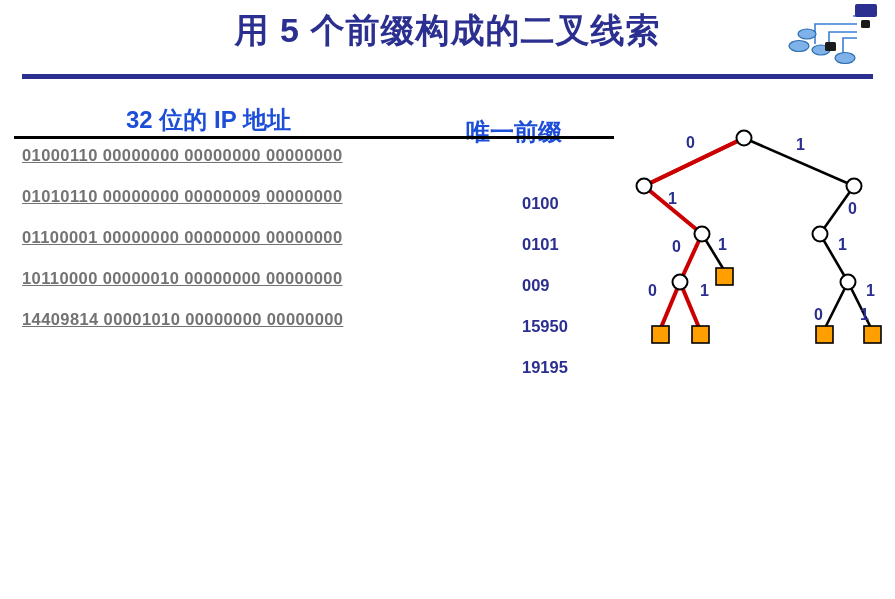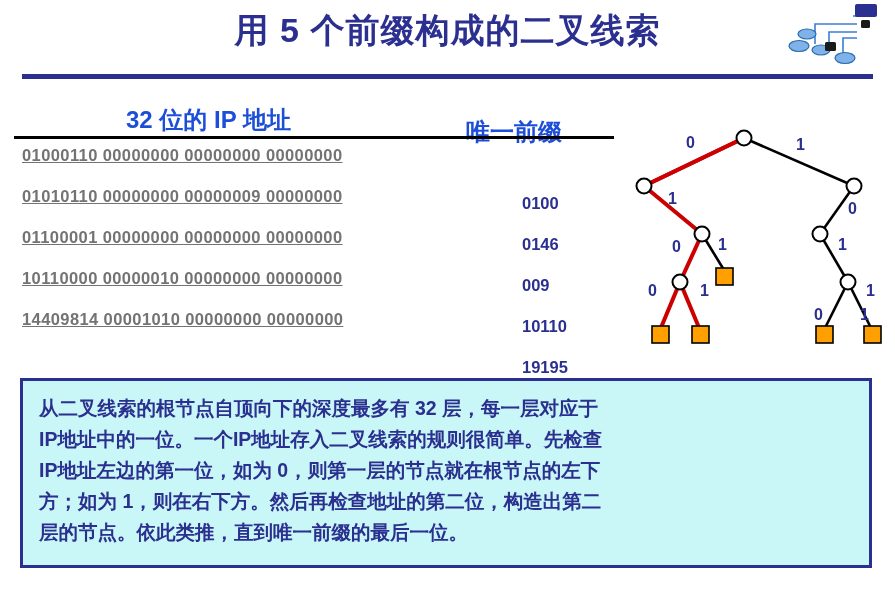--- a/index.html
+++ b/index.html
@@ -164,29 +164,29 @@
     <div class="col-head head-ip">32 位的 IP 地址</div>
     <div class="col-head head-prefix">唯一前缀</div>
     <div class="head-rule"></div>
 
     <div class="row" style="top:42px;">
       <span class="addr">01000110 00000000 00000000 00000000</span>
       <span class="prefix">0100</span>
     </div>
     <div class="row" style="top:83px;">
       <span class="addr">01010110 00000000 00000009 00000000</span>
-      <span class="prefix">0146</span>
+      <span class="prefix">0101</span>
     </div>
     <div class="row" style="top:124px;">
       <span class="addr">01100001 00000000 00000000 00000000</span>
       <span class="prefix">009</span>
     </div>
     <div class="row" style="top:165px;">
       <span class="addr">10110000 00000010 00000000 00000000</span>
-      <span class="prefix">10110</span>
+      <span class="prefix">15950</span>
     </div>
     <div class="row" style="top:206px;">
       <span class="addr">14409814 00001010 00000000 00000000</span>
       <span class="prefix">19195</span>
     </div>
   </div>
 
   <svg class="tree" viewBox="0 0 280 250">
 
     <g stroke="#000000" stroke-width="2.6" fill="none">
@@ -245,23 +245,14 @@
       <text x="110" y="132">1</text>
       <text x="230" y="132">1</text>
       <text x="40" y="178">0</text>
       <text x="92" y="178">1</text>
       <text x="258" y="178">1</text>
       <text x="206" y="202">0</text>
       <text x="252" y="202">1</text>
     </g>
   </svg>
 
-  <div class="note-box">
-    <div class="note-text">
-      <div class="note-line">从二叉线索的根节点自顶向下的深度最多有 32 层，每一层对应于</div>
-      <div class="note-line">IP地址中的一位。一个IP地址存入二叉线索的规则很简单。先检查</div>
-      <div class="note-line">IP地址左边的第一位，如为 0，则第一层的节点就在根节点的左下</div>
-      <div class="note-line">方；如为 1，则在右下方。然后再检查地址的第二位，构造出第二</div>
-      <div class="note-line">层的节点。依此类推，直到唯一前缀的最后一位。</div>
-    </div>
-  </div>
 
 </div>
 
 </body></html>

